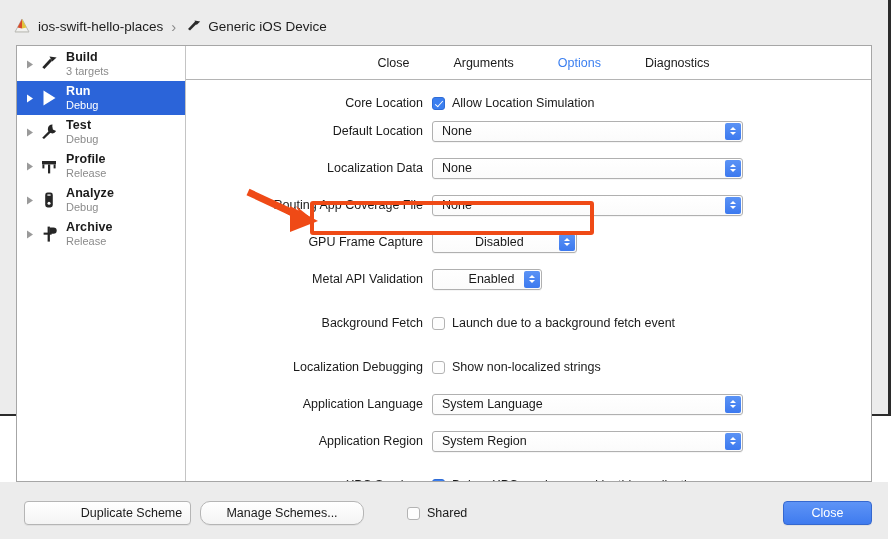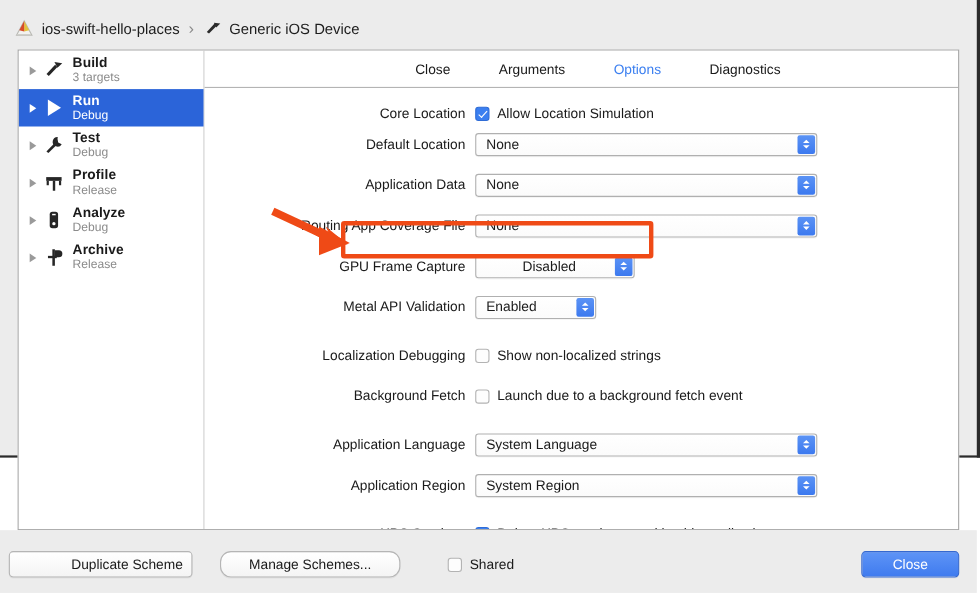--- a/index.html
+++ b/index.html
@@ -251,21 +251,21 @@
     width: 0; height: 0;
     border-left: 3.2px solid transparent;
     border-right: 3.2px solid transparent;
   }
   .chev.up { border-bottom: 3.6px solid #ffffff; }
   .chev.down { border-top: 3.6px solid #ffffff; }
 
   .w-long { width: 311px; }
   .w-xlong { width: 311px; }
   .w-gpu { width: 145px; padding-left: 33px; }
-  .w-metal { width: 110px; }
+  .w-metal { width: 110px; justify-content: center; }
 
   
   .anno-box {
     position: absolute;
     left: 310px;
     top: 201px;
     width: 284px;
     height: 34px;
     border: 4px solid #ef4a16;
     border-radius: 3px;
@@ -300,21 +300,21 @@
     background: linear-gradient(#ffffff, #f4f4f4);
     font-size: 12.5px;
     color: #1a1a1a;
     display: flex;
     align-items: center;
     justify-content: center;
     box-sizing: border-box;
     box-shadow: 0 1px 0 rgba(0,0,0,.05);
     cursor: default;
   }
-  .btn-dup { left: 8px; top: 19px; width: 167px; padding-left: 48px; }
+  .btn-dup { left: 24px; top: 19px; width: 167px; padding-left: 48px; }
   .btn-mng { left: 200px; top: 19px; width: 164px; border-radius: 10px; }
   .btn-close {
     left: 783px; top: 19px; width: 89px;
     background: linear-gradient(#5e94f6, #3f7bef);
     border: 1px solid #3568cf;
     color: #ffffff;
   }
   .shared-wrap {
     position: absolute;
     left: 379px;
@@ -490,21 +490,21 @@
           <span class="popup w-long">
             <span class="val">None</span>
             <span class="stepper">
               <span class="chev up"></span>
                 <span class="chev down"></span>
             </span>
           </span>
         </div>
 
         <div class="row gap-md">
-          <span class="lbl">Application Data</span>
+          <span class="lbl">Localization Data</span>
           <span class="popup w-xlong">
             <span class="val">None</span>
             <span class="stepper">
               <span class="chev up"></span>
                 <span class="chev down"></span>
             </span>
           </span>
         </div>
 
         <div class="row gap-md">
@@ -533,33 +533,33 @@
           <span class="lbl">Metal API Validation</span>
           <span class="popup w-metal">
             <span class="val">Enabled</span>
             <span class="stepper">
               <span class="chev up"></span>
                 <span class="chev down"></span>
             </span>
           </span>
         </div>
 
+        <div class="row gap-lg">
+          <span class="lbl">Background Fetch</span>
+          <span class="cb-wrap">
+            <span class="checkbox off"></span>
+            <span class="cb-label">Launch due to a background fetch event</span>
+          </span>
+        </div>
+
         <div class="row gap-md">
           <span class="lbl">Localization Debugging</span>
           <span class="cb-wrap">
             <span class="checkbox off"></span>
             <span class="cb-label">Show non-localized strings</span>
-          </span>
-        </div>
-
-        <div class="row gap-lg">
-          <span class="lbl">Background Fetch</span>
-          <span class="cb-wrap">
-            <span class="checkbox off"></span>
-            <span class="cb-label">Launch due to a background fetch event</span>
           </span>
         </div>
 
         <div class="row gap-md">
           <span class="lbl">Application Language</span>
           <span class="popup w-long">
             <span class="val">System Language</span>
             <span class="stepper">
               <span class="chev up"></span>
                 <span class="chev down"></span>

